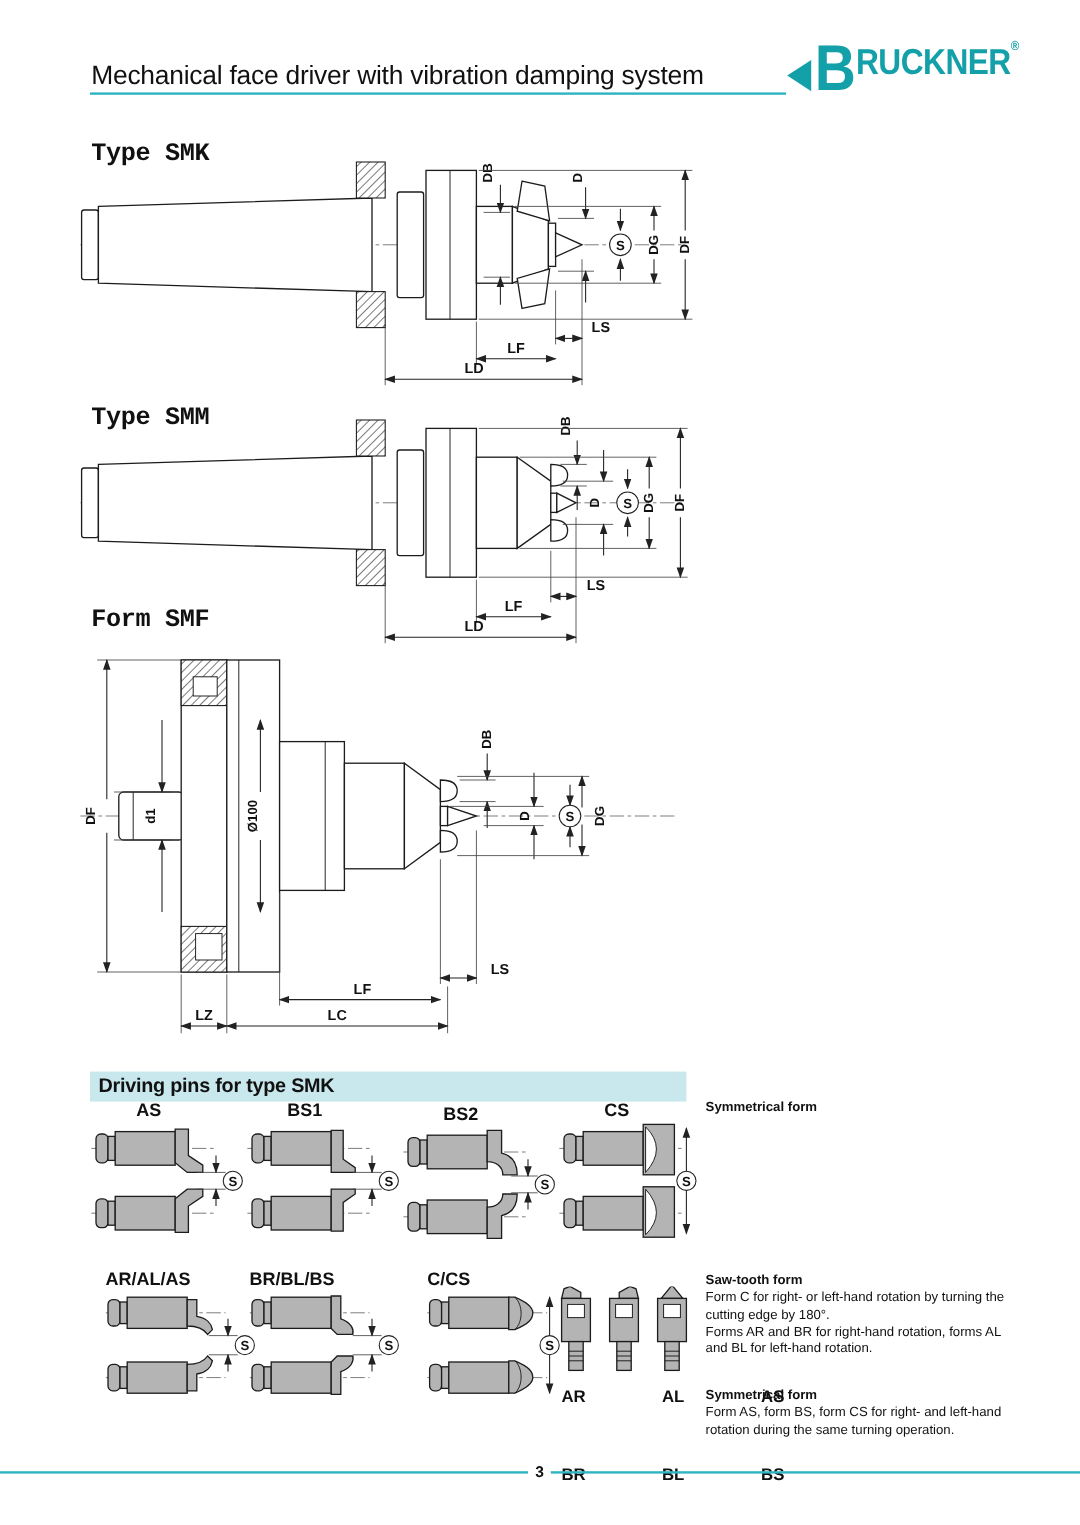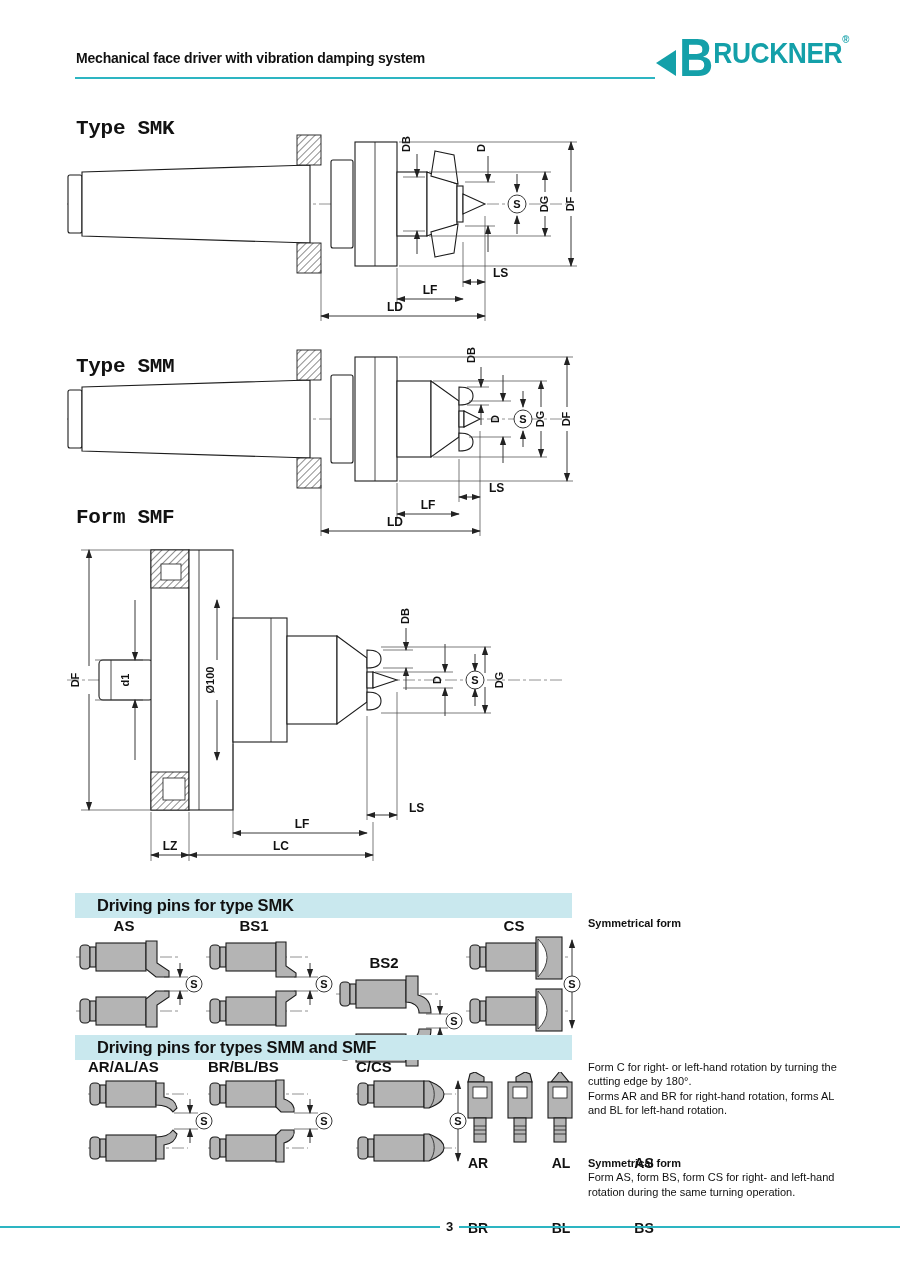--- a/index.html
+++ b/index.html
@@ -1,30 +1,30 @@
 <!DOCTYPE html>
 <html><head>
 <meta charset="utf-8">
 <style>
   html,body{margin:0;padding:0;background:#fff;}
   .page{position:relative;width:900px;height:1271px;background:#fff;overflow:hidden;
         font-family:"Liberation Sans",sans-serif;color:#111;}
   .abs{position:absolute;}
-  .title{left:76px;top:50px;font-size:14px;font-weight:bold;letter-spacing:-0.2px;}
+  .title{left:76px;top:50px;font-size:22px;font-weight:normal;letter-spacing:-0.2px;}
   .rule{left:75px;top:77px;width:580px;height:2px;background:#2db5c2;}
   .logo{left:656px;top:34px;width:190px;height:62px;display:flex;align-items:flex-start;color:#14a0a9;}
   .logo-tri{width:0;height:0;border-top:13px solid transparent;border-bottom:13px solid transparent;
             border-right:20px solid #14a0a9;margin-top:16px;margin-right:3px;}
   .wordmark{display:flex;align-items:flex-start;font-weight:bold;transform:scaleX(0.88);transform-origin:left top;}
   .wm-b{font-size:54px;line-height:46px;}
   .wm-rest{font-size:30px;line-height:30px;margin-top:4px;letter-spacing:-0.5px;}
   .wm-reg{font-size:11px;line-height:11px;margin-top:0;}
   .type-h{font-size:21px;font-weight:bold;letter-spacing:-0.3px;font-family:Liberation Mono, monospace;}
   .band{left:75px;width:497px;height:25px;background:#c9e8ee;font-size:16.5px;font-weight:bold;
-        letter-spacing:-0.2px;padding-left:22px;line-height:25px;box-sizing:border-box;}
+        letter-spacing:-0.2px;padding-left:7px;line-height:25px;box-sizing:border-box;}
   .note{width:258px;font-size:11px;line-height:1.3;}
   .note b{display:block;}
   .pre{white-space:pre-line;}
   .pin-label{font-size:15px;font-weight:bold;}
   .pin-label.ctr{width:96px;text-align:center;}
   .ptable{display:grid;grid-template-columns:36px 34px 36px;font-size:14px;font-weight:bold;line-height:17px;gap:48px;}
   .ptable span{text-align:center;}
   .footer{left:0;top:1219px;width:900px;display:flex;align-items:center;}
   .fline{height:2px;background:#2db5c2;}
   .fnum{font-size:13px;font-weight:bold;margin:0 6px;}
@@ -122,21 +122,21 @@
 
     <line class="ext" x1="332" y1="138" x2="332" y2="174"></line>
     <line class="dim" x1="332" y1="169" x2="398" y2="169" marker-start="url(#ah)" marker-end="url(#ah)"></line>
     <text class="dtb" x="365" y="164" text-anchor="middle">LF</text>
 
     <line class="ext" x1="256" y1="140" x2="256" y2="191"></line>
     <line class="dim" x1="256" y1="186" x2="420" y2="186" marker-start="url(#ah)" marker-end="url(#ah)"></line>
     <text class="dtb" x="330" y="181" text-anchor="middle">LD</text>
   </svg>
 
-  <div class="abs type-h" style="left:76px;top:355px">Type SMM</div>
+  <div class="abs type-h" style="left:76px;top:337px">Type SMM</div>
   <svg class="abs" style="left:65px;top:345px" width="520" height="200" viewBox="0 0 520 200">
     <line class="cl" x1="2" y1="74" x2="505" y2="74"></line>
     <rect class="out" x="3" y="45" width="14" height="58" rx="2"></rect>
     <polygon class="out" points="17,42 245,35 245,113 17,106"></polygon>
     <rect class="hat" x="232" y="5" width="24" height="30"></rect>
     <rect class="hat" x="232" y="113" width="24" height="30"></rect>
     <rect class="out" x="266" y="30" width="22" height="88" rx="2"></rect>
     <rect class="out" x="290" y="12" width="42" height="124"></rect>
     <line class="thin" x1="310" y1="12" x2="310" y2="136"></line>
     <rect class="out" x="332" y="36" width="34" height="76"></rect>
@@ -316,21 +316,21 @@
       </g>
       <line class="ext" x1="88" y1="43" x2="112" y2="43"></line>
       <line class="ext" x1="88" y1="57" x2="112" y2="57"></line>
       <line class="dim" x1="104" y1="29" x2="104" y2="43" marker-end="url(#ah)"></line>
       <line class="dim" x1="104" y1="71" x2="104" y2="57" marker-end="url(#ah)"></line>
       <circle class="scirc" cx="118" cy="50" r="8"></circle>
       <text class="dt" x="118" y="54" text-anchor="middle">S</text>
     </svg>
   </div>
 
-  <div class="abs" style="left:336px;top:954px">
+  <div class="abs" style="left:336px;top:920px">
     <div class="pin-label ctr">BS2</div>
     <svg width="130" height="100" viewBox="0 0 130 100">
       <g transform="translate(4,4)">
         <line class="cl" x1="-4" y1="19" x2="100" y2="19"></line>
         <rect class="pin" x="0" y="7" width="10" height="24" rx="4"></rect>
         <rect class="pin" x="10" y="9" width="6" height="20"></rect>
         <rect class="pin" x="16" y="5" width="50" height="28"></rect>
         <path class="pin" d="M66,1 L78,1 L78,20 C87,22 91,29 91,38 L79,38 C79,31 73,27 66,27 Z"></path>
       </g>
       <g transform="translate(4,96) scale(1,-1)">
@@ -372,21 +372,20 @@
       <line class="dim" x1="106" y1="50" x2="106" y2="94" marker-end="url(#ah)"></line>
       <circle class="scirc" cx="106" cy="50" r="8"></circle>
       <text class="dt" x="106" y="54" text-anchor="middle">S</text>
     </svg>
   </div>
 
   <div class="abs note" style="left:588px;top:916px">
     <b>Symmetrical form</b>
   </div>
 
-  <div class="abs band" style="top:1035px">Driving pins for types SMM and SMF</div>
 
   <div class="abs" style="left:88px;top:1058px">
     <div class="pin-label">AR/AL/AS</div>
     <svg width="132" height="92" viewBox="0 0 132 92">
       <g transform="translate(2,2)">
         <line class="cl" x1="-2" y1="17" x2="98" y2="17"></line>
         <rect class="pin" x="0" y="6" width="10" height="22" rx="4"></rect>
         <rect class="pin" x="10" y="8" width="6" height="18"></rect>
         <rect class="pin" x="16" y="4" width="50" height="26"></rect>
         <path class="pin" d="M66,6 L74,6 L74,20 C82,21 86,26 87,31 L83,35 C79,29 72,28 66,28 Z"></path>
@@ -495,20 +494,21 @@
     <span>AS</span>
     <span>BR</span>
     <span>BL</span>
     <span>BS</span>
     <span>C</span>
     <span>C</span>
     <span>CS</span>
   </div>
 
   <div class="abs note" style="left:588px;top:1060px;width:262px">
+    <b>Saw-tooth form</b>
     <span class="pre">Form C for right- or left-hand rotation by turning the cutting edge by 180°.
 Forms AR and BR for right-hand rotation, forms AL and BL for left-hand rotation.</span>
   </div>
 
   <div class="abs note" style="left:588px;top:1156px;width:262px">
     <b>Symmetrical form</b>
     <span>Form AS, form BS, form CS for right- and left-hand rotation during the same turning operation.</span>
   </div>
 
   <div class="abs footer">

